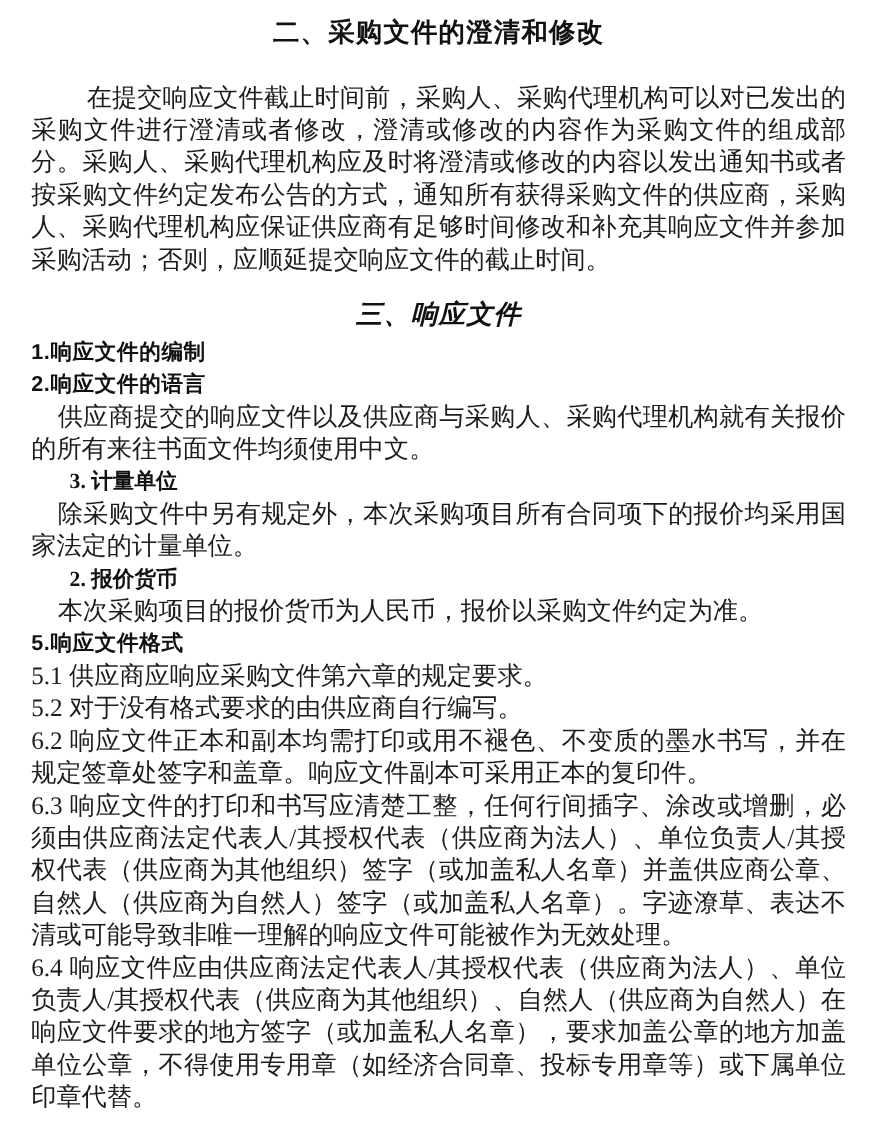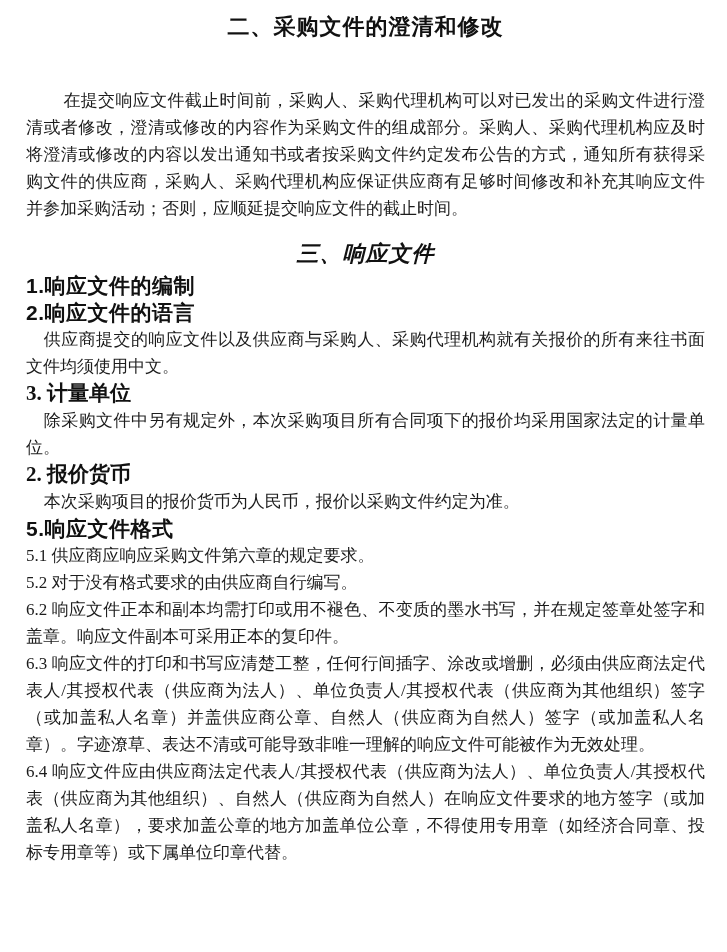--- a/index.html
+++ b/index.html
@@ -23,51 +23,52 @@
     font-family: "Liberation Sans", "DejaVu Sans", sans-serif;
     font-weight: 700;
     font-size: 22px;
     line-height: 30px;
     text-align: center;
     color: #111111;
     margin: 0;
     letter-spacing: 1px;
   }
   .title-first {
-    margin-bottom: 45px;
+    margin-bottom: 26px;
   }
   .title-second {
     margin-top: 17px;
     margin-bottom: 3px;
     font-style: italic;
   }
   .para, .clause {
-    font-size: 17px;
+    font-size: 21px;
     line-height: 27px;
     margin: 0;
     text-align: justify;
     text-justify: inter-ideograph;
     word-break: break-all;
   }
   .indent2 { text-indent: 2.2em; }
   .indent1 { text-indent: 1.05em; }
   .item-heading {
-    font-size: 21px;
+    font-size: 18px;
     line-height: 27px;
     font-weight: 700;
     color: #111111;
     margin: 0;
     text-align: left;
   }
   .hei {
     font-family: "Liberation Sans", "DejaVu Sans", sans-serif;
     letter-spacing: 0.5px;
   }
   .song-bold {
     font-family: "Liberation Serif", "DejaVu Serif", serif;
+    margin-left: 32px;
   }
 </style>
 </head>
 <body>
 
 <div class="page">
 
   <h1 class="section-title title-first">二、采购文件的澄清和修改</h1>
 
   <p class="para indent2">在提交响应文件截止时间前，采购人、采购代理机构可以对已发出的采购文件进行澄清或者修改，澄清或修改的内容作为采购文件的组成部分。采购人、采购代理机构应及时将澄清或修改的内容以发出通知书或者按采购文件约定发布公告的方式，通知所有获得采购文件的供应商，采购人、采购代理机构应保证供应商有足够时间修改和补充其响应文件并参加采购活动；否则，应顺延提交响应文件的截止时间。</p>

